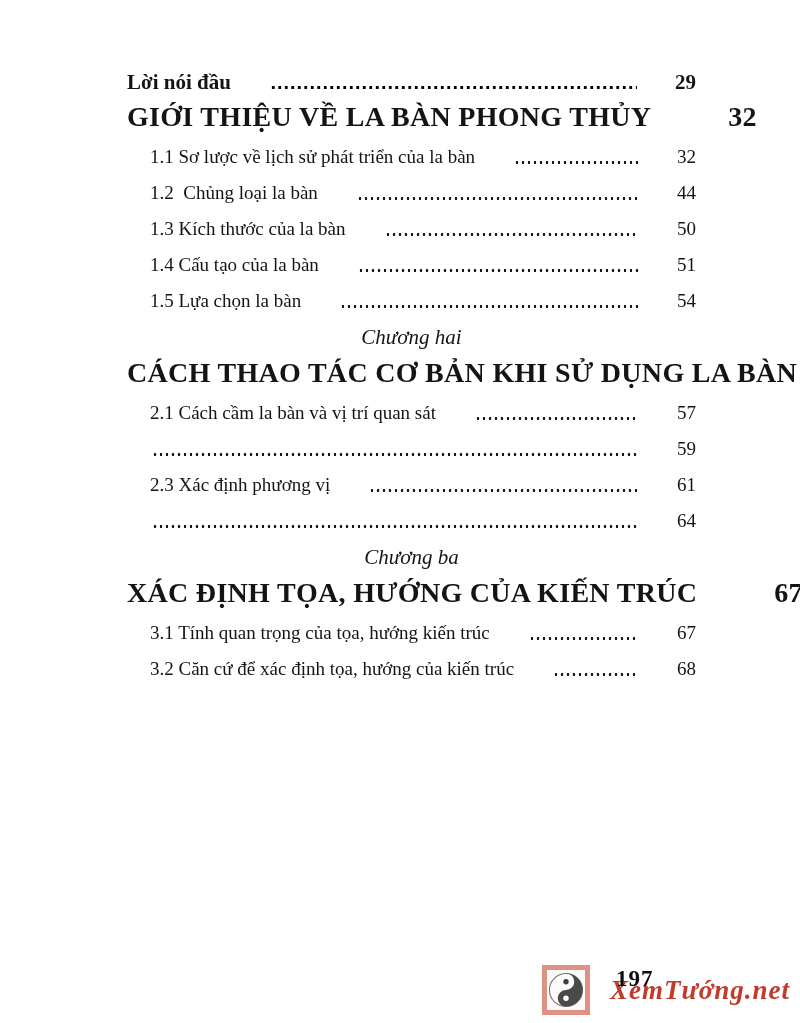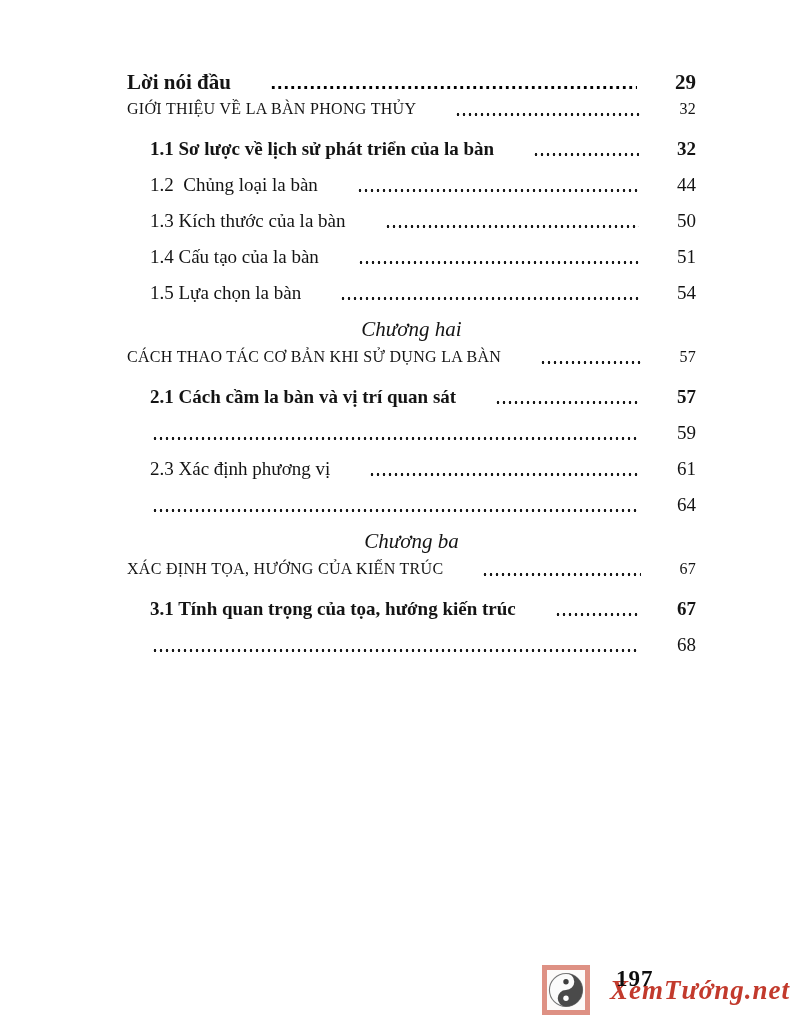--- a/index.html
+++ b/index.html
@@ -61,30 +61,31 @@
   }
   .chapter-heading {
     margin-top: 40px;
     text-align: center;
     font-style: italic;
     font-size: 21px;
     line-height: 26px;
   }
   .chapter-heading.tight { margin-top: 11px; }
   .chapter-title-row {
-    margin-top: 3px;
-    font-size: 16px;
+    margin-top: 11px;
+    font-size: 28px;
     letter-spacing: 0.3px;
+    font-weight: bold;
   }
   .items { margin: 0; padding: 0; }
   .item-row {
     margin-top: 12px;
     padding-left: 23px;
   }
-  .item-row.first { margin-top: 16px; font-weight: bold; }
+  .item-row.first { margin-top: 16px; }
   .footer {
     position: absolute;
     right: 10px;
     bottom: 8px;
     display: flex;
     align-items: center;
   }
   .yinyang-frame {
     display: inline-block;
     width: 36px;
@@ -198,20 +199,21 @@
       <span class="leader"></span>
       <span class="pageno">67</span>
     </div>
     <div class="items">
       <div class="row item-row first">
         <span class="label">3.1 Tính quan trọng của tọa, hướng kiến trúc</span>
         <span class="leader"></span>
         <span class="pageno">67</span>
       </div>
       <div class="row item-row">
+        <span class="label">3.2 Căn cứ để xác định tọa, hướng của kiến trúc</span>
         <span class="leader"></span>
         <span class="pageno">68</span>
       </div>
     </div>
 
   </div>
 
   <div class="footer">
     <span class="yinyang-frame">
       <svg viewBox="0 0 100 100" xmlns="http://www.w3.org/2000/svg">

